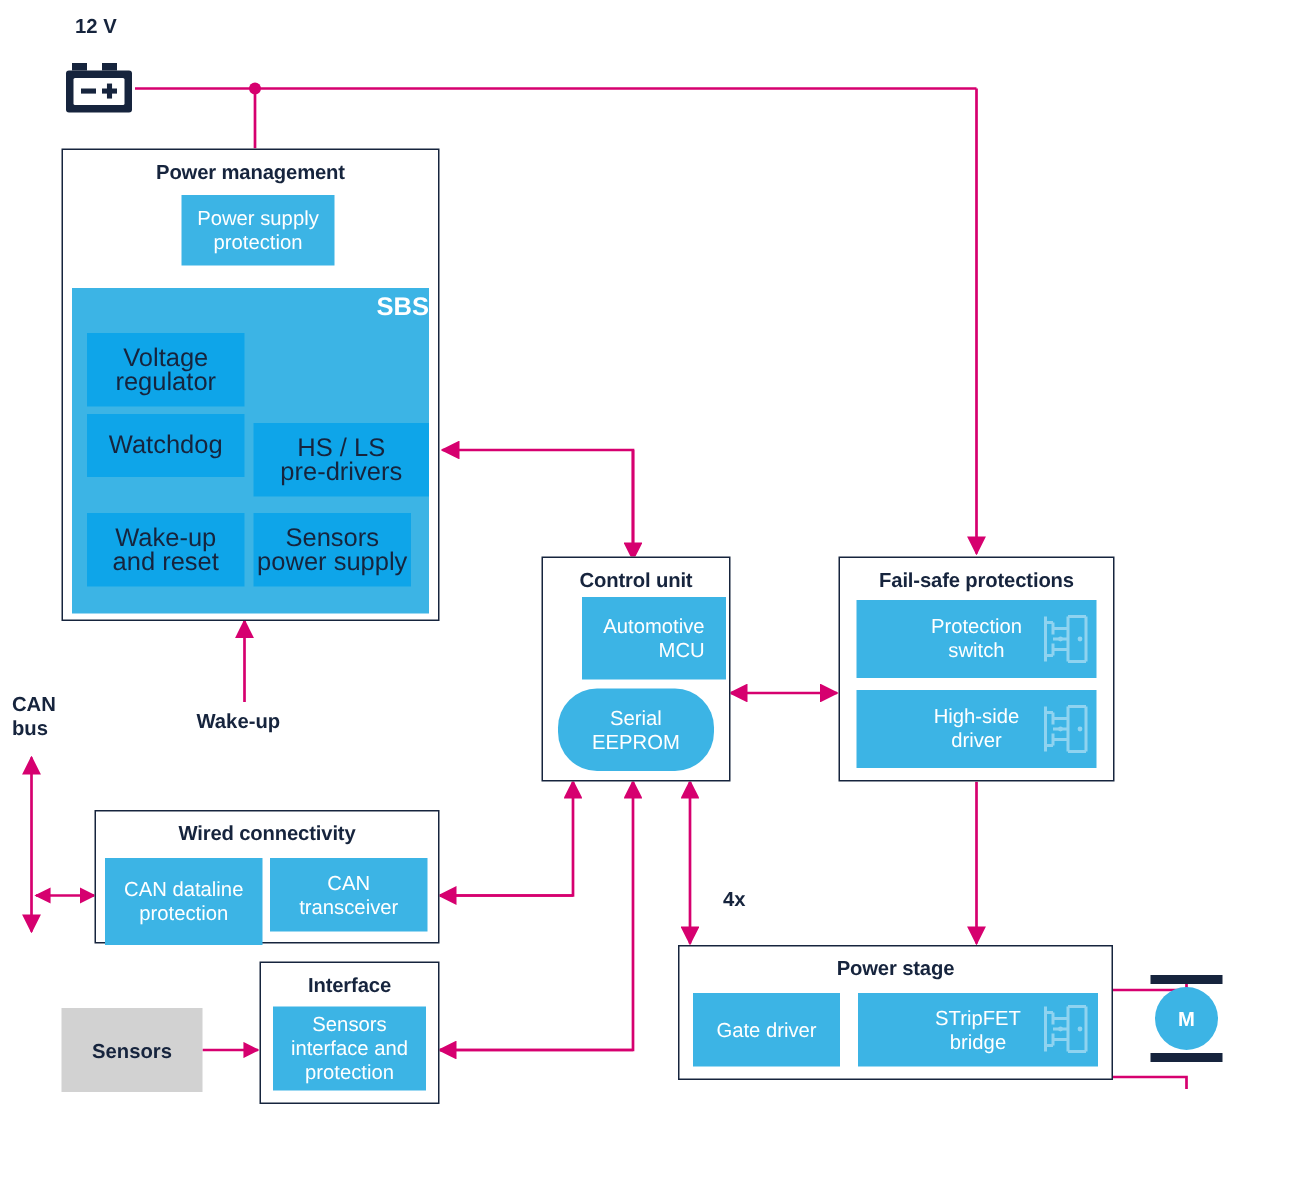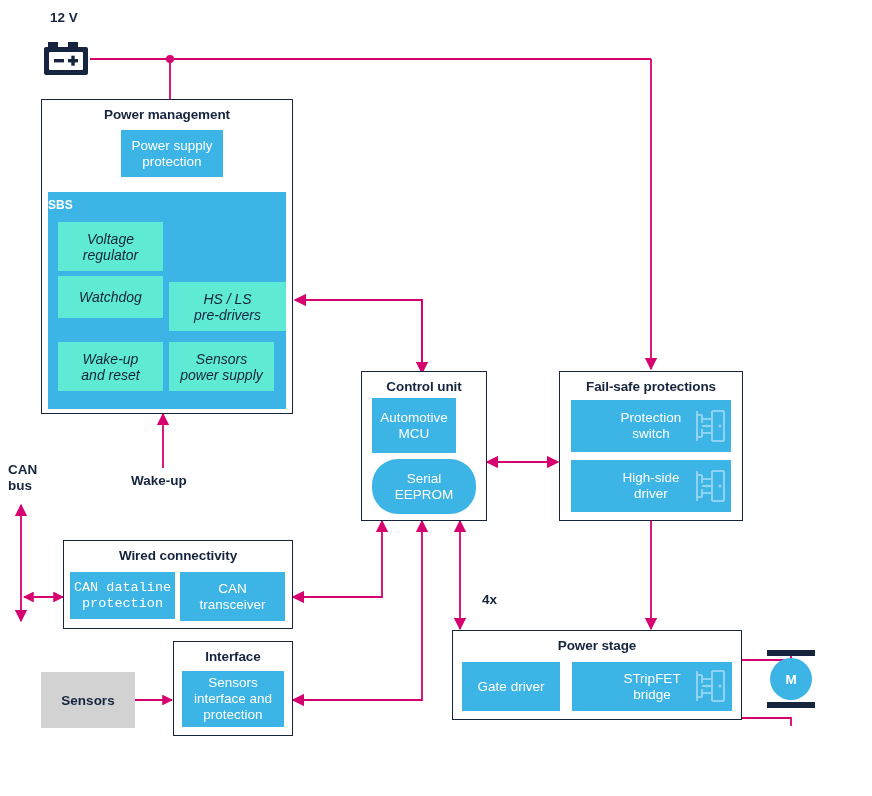--- a/index.html
+++ b/index.html
@@ -37,42 +37,41 @@
     font-size:13.5px;
     line-height:16px;
     display:flex;
     align-items:center;
     justify-content:center;
     text-align:center;
   }
   .lightblue{
     position:absolute;
     box-sizing:border-box;
-    background:#5eead4;
-    color:#16243d;
-    font-size:14px;
+    background:#0ea5e9;
+    color:#16243d;
+    font-size:17px;
     line-height:16px;
     display:flex;
     align-items:center;
     justify-content:center;
     text-align:center;
-    font-style:italic;
   }
   .grey{
     position:absolute;
     box-sizing:border-box;
     background:#d2d2d2;
     color:#16243d;
     font-weight:bold;
     font-size:13.5px;
     display:flex;align-items:center;justify-content:center;text-align:center;
   }
   .sbs-title{
     position:absolute;left:0;right:0;top:5px;
-    text-align:left;color:#ffffff;font-weight:bold;font-size:12px;
+    text-align:right;color:#ffffff;font-weight:bold;font-size:17px;
   }
   .lbl{
     position:absolute;
     font-weight:bold;
     font-size:13.5px;
     line-height:16px;
     color:#16243d;
     white-space:pre-line;
   }
   .lbl.right{text-align:right;}
@@ -165,21 +164,21 @@
   <div class="lightblue" style="left: 169px; top: 282px; width: 117px; height: 49px; white-space: pre-line;">HS / LS
 pre-drivers</div>
   <div class="lightblue" style="left: 58px; top: 342px; width: 105px; height: 49px; white-space: pre-line;">Wake-up
 and reset</div>
   <div class="lightblue" style="left: 169px; top: 342px; width: 105px; height: 49px; white-space: pre-line;">Sensors
 power supply</div>
 
   <div class="blk" style="left:361px;top:371px;width:126px;height:150px;">
     <div class="blk-title">Control unit</div>
   </div>
-  <div class="cyan" style="left: 372px; top: 398px; width: 84px; height: 55px; white-space: pre-line;">Automotive
+  <div class="cyan" style="left: 388px; top: 398px; width: 96px; height: 55px; white-space: pre-line; text-align: right;">Automotive
 MCU</div>
   <div class="cyan" style="left: 372px; top: 459px; width: 104px; height: 55px; white-space: pre-line; border-radius: 26px;">Serial
 EEPROM</div>
 
   <div class="blk" style="left:559px;top:371px;width:184px;height:150px;">
     <div class="blk-title">Fail-safe protections</div>
   </div>
   <div class="cyan" style="left: 571px; top: 400px; width: 160px; height: 52px; white-space: pre-line;">Protection
 switch</div>
   <div class="fetsym" style="left:690px;top:405px;">
@@ -209,21 +208,21 @@
       <path d="M22 6 L34 6 M22 36 L34 36"></path>
       <path d="M34 6 L34 36"></path>
       <circle cx="17" cy="21" r="1.6" fill="#8fd3f0" stroke="none"></circle>
       <circle cx="30" cy="21" r="1.6" fill="#8fd3f0" stroke="none"></circle>
     </svg>
   </div>
 
   <div class="blk" style="left:63px;top:540px;width:230px;height:89px;">
     <div class="blk-title">Wired connectivity</div>
   </div>
-  <div class="cyan" style="left: 70px; top: 572px; width: 105px; height: 47px; white-space: pre-line; font-family: Liberation Mono, monospace;">CAN dataline
+  <div class="cyan" style="left: 70px; top: 572px; width: 105px; height: 58px; white-space: pre-line;">CAN dataline
 protection</div>
   <div class="cyan" style="left: 180px; top: 572px; width: 105px; height: 49px; white-space: pre-line;">CAN
 transceiver</div>
 
   <div class="blk" style="left:173px;top:641px;width:120px;height:95px;">
     <div class="blk-title">Interface</div>
   </div>
   <div class="cyan" style="left: 182px; top: 671px; width: 102px; height: 56px; white-space: pre-line;">Sensors
 interface and
 protection</div>

